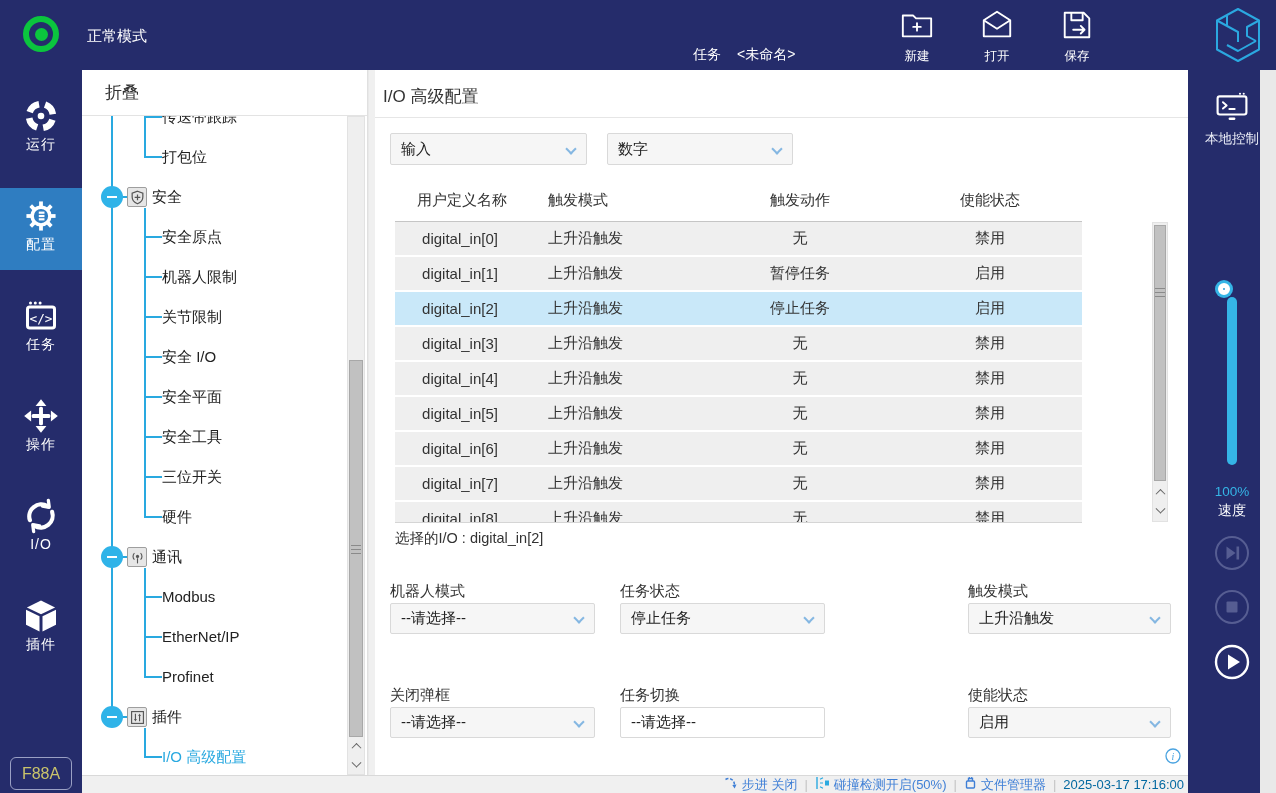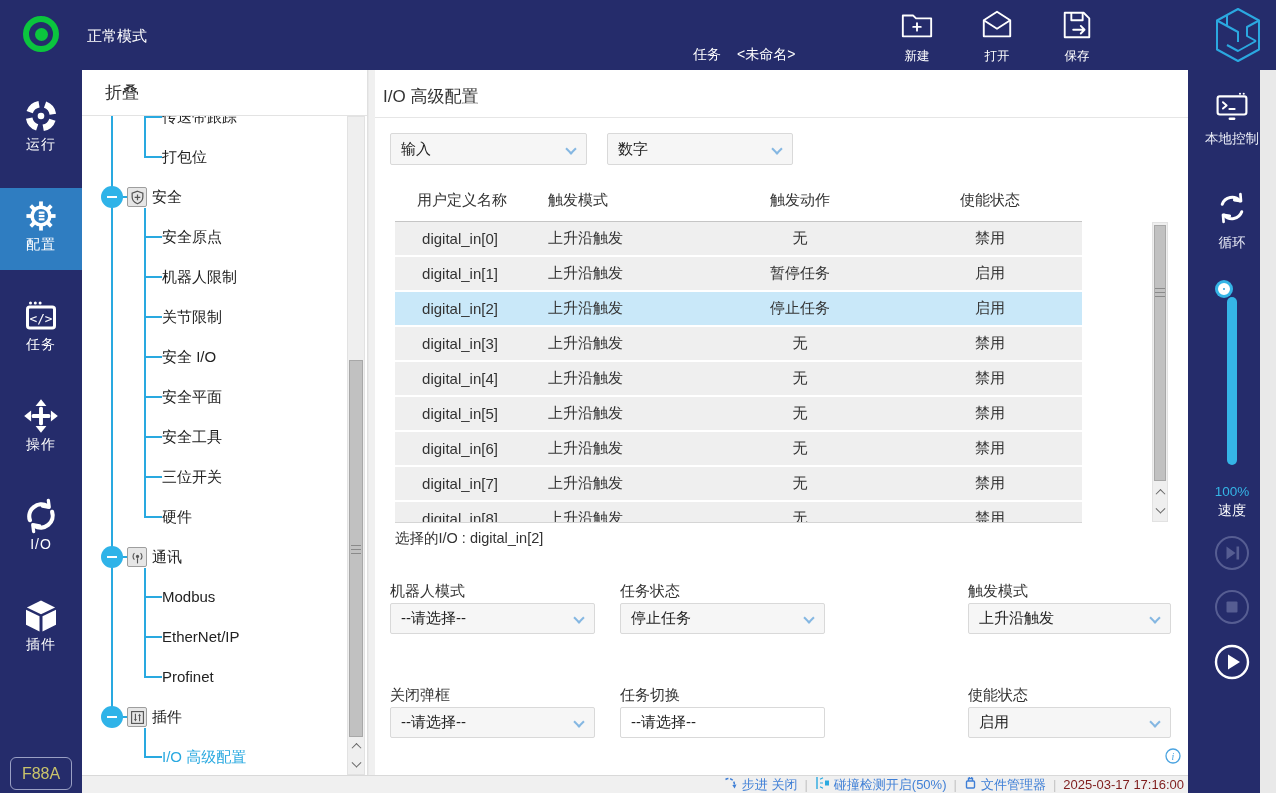--- a/index.html
+++ b/index.html
@@ -102,21 +102,21 @@
   .speed-val { position:absolute; left:0; top:414px; width:88px; text-align:center; color:#35b5e6; font-size:13.5px; }
   .speed-lb  { position:absolute; left:0; top:432px; width:88px; text-align:center; color:#fff; font-size:14px; }
   .pb { position:absolute; left:26px; width:36px; height:36px; cursor:pointer; }
 
   
   .statusbar { position:absolute; left:82px; top:775px; width:1106px; height:18px; background:#f0f0f0;
                border-top:1px solid #d9d9d9; display:flex; align-items:center; justify-content:flex-end;
                padding-right:4px; font-size:13px; z-index:6; }
   .st-item { color:#3f7fd6; display:flex; align-items:center; gap:4px; cursor:pointer; white-space:nowrap; }
   .st-sep { color:#c3c3c3; margin:0 7px; }
-  .st-time { color:#7f1d1d; white-space:nowrap; }
+  .st-time { color:#0369a1; white-space:nowrap; }
 </style>
 </head>
 <body>
 
 <div class="topbar">
   <div class="mode-ring">
       <i></i>
     </div>
   <div class="mode-label">正常模式</div>
   <div class="tb-kv" style="top:10px">
@@ -514,31 +514,20 @@
         <circle cx="22.5" cy="1.6" r="1" fill="#fff" stroke="none"></circle>
           <circle cx="26" cy="1.6" r="1" fill="#fff" stroke="none"></circle>
         <rect x="1.5" y="4" width="27" height="17" rx="2"></rect>
         <path d="M6.5 9.5l3.5 3-3.5 3" stroke-width="1.8" stroke-linecap="round" stroke-linejoin="round"></path>
         <path d="M12.5 15.8h5" stroke-width="1.8" stroke-linecap="round"></path>
         <path d="M13 25h4" stroke-width="2.4" stroke-linecap="round"></path>
       </svg>
     </div>
     <div class="lb">本地控制</div>
   </div>
-  <div class="rb-group" style="top:120px">
-    <div>
-      <svg width="36" height="36" viewBox="0 0 24 24" fill="none" stroke="#fff" stroke-width="2" stroke-linecap="round">
-        <path d="M5.5 9.5a7 7 0 0 1 11.8-2.3"></path>
-        <path d="M17.6 2.8l.4 4.6-4.5-.7" stroke-width="1.8" stroke-linejoin="round"></path>
-        <path d="M18.5 14.5a7 7 0 0 1-11.8 2.3"></path>
-        <path d="M6.4 21.2l-.4-4.6 4.5.7" stroke-width="1.8" stroke-linejoin="round"></path>
-      </svg>
-    </div>
-    <div class="lb">循环</div>
-  </div>
 
   <div class="slider-track"></div>
   <div class="slider-handle"></div>
   <div class="speed-val">100%</div>
   <div class="speed-lb">速度</div>
 
   <div class="pb" style="top:465px">
     <svg width="36" height="36" viewBox="0 0 36 36">
         <circle cx="18" cy="18" r="16" fill="none" stroke="#565d92" stroke-width="2"></circle>
         <polygon points="12.5,11.5 21.5,18 12.5,24.5" fill="#565d92"></polygon>

